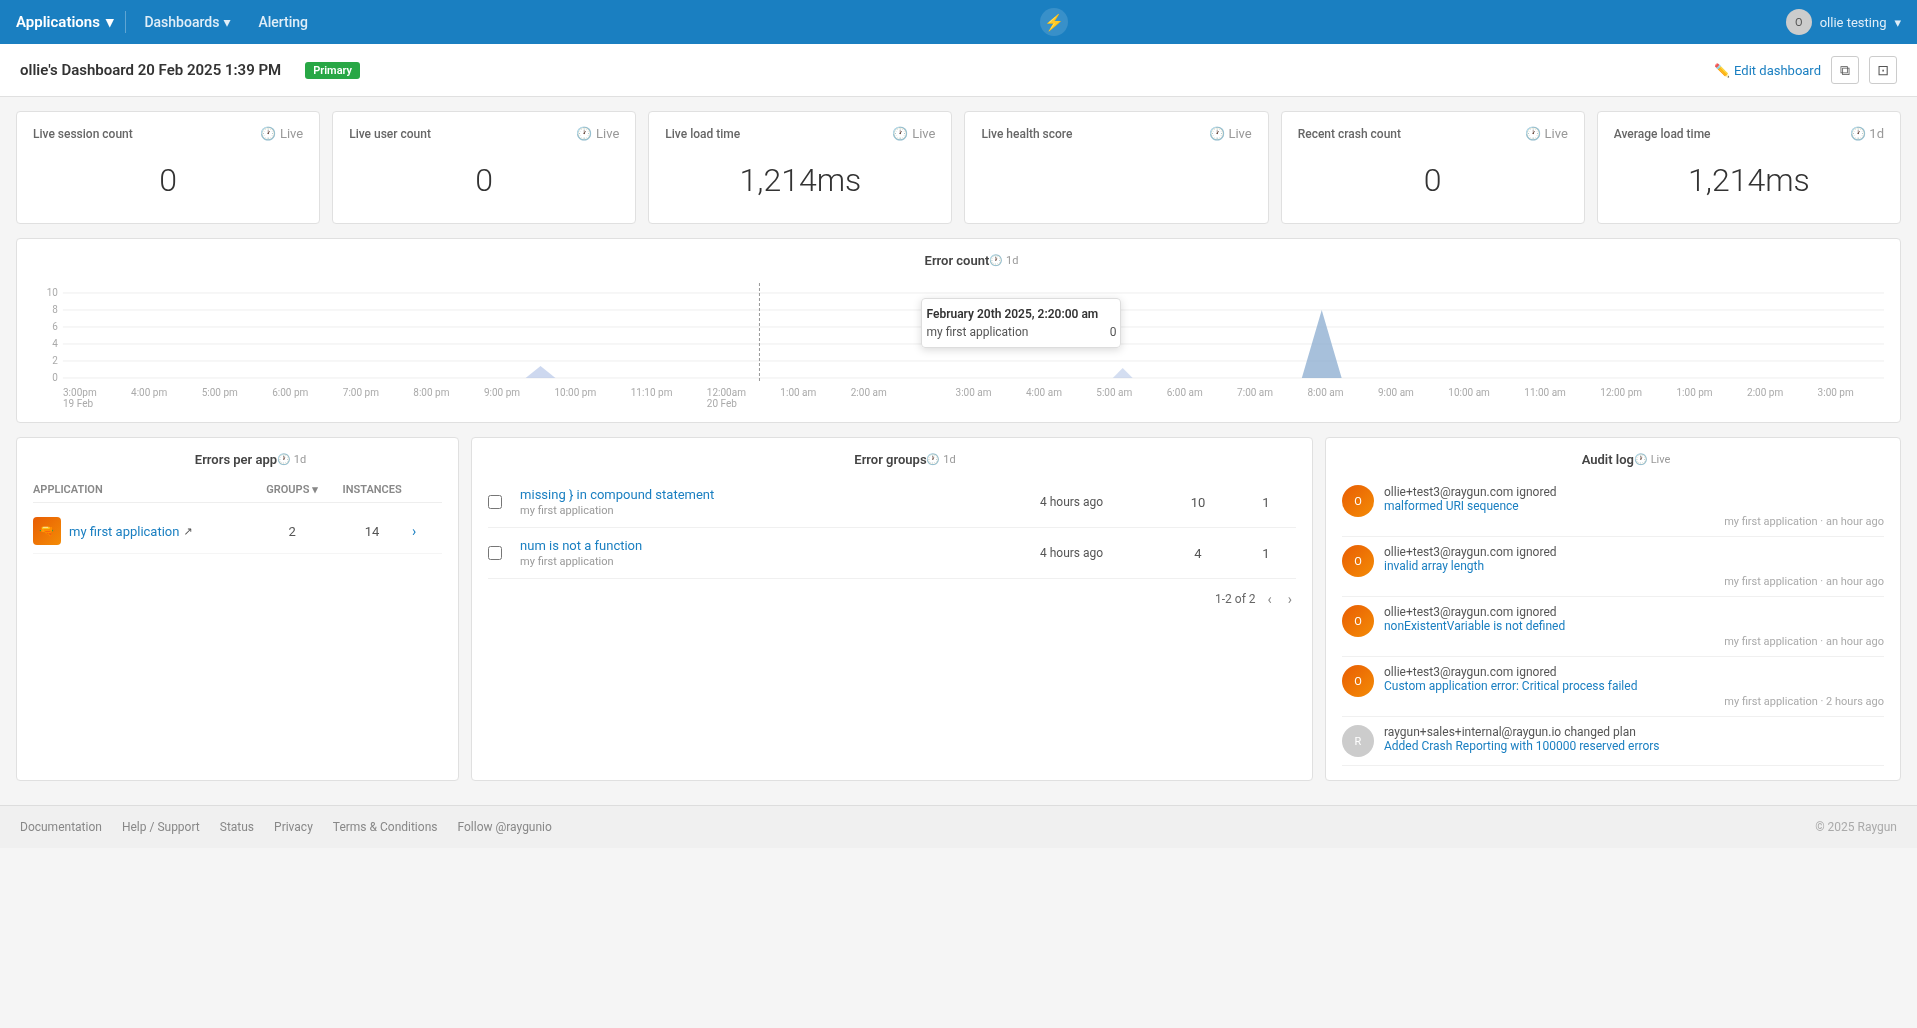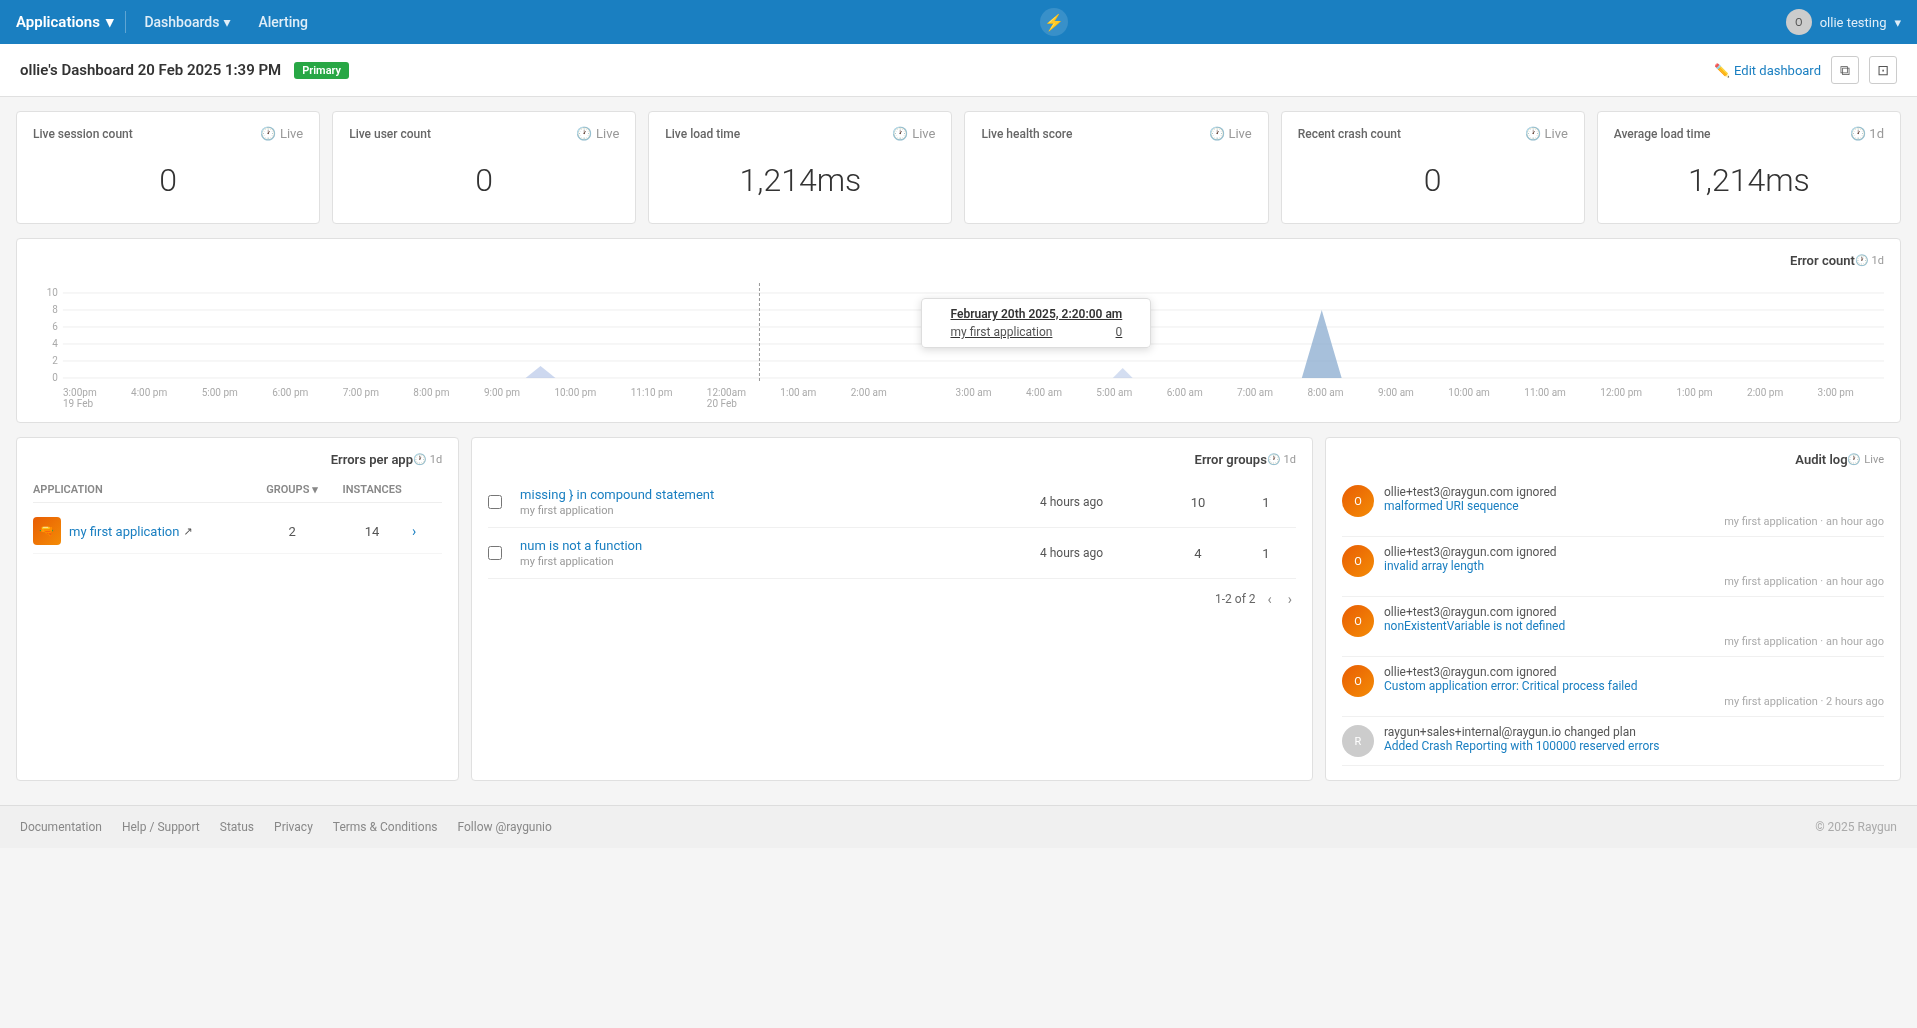--- a/index.html
+++ b/index.html
@@ -9,46 +9,46 @@
     .topnav { background: #1a7fc1; display: flex; align-items: center; height: 44px; padding: 0 16px; color: #fff; }
     .topnav-brand { display: flex; align-items: center; gap: 6px; font-size: 15px; font-weight: 600; cursor: pointer; margin-right: 8px; }
     .topnav-center { flex: 1; display: flex; justify-content: center; }
     .lightning-icon { width: 28px; height: 28px; background: #fff2; border-radius: 50%; display: flex; align-items: center; justify-content: center; font-size: 16px; color: #fff; }
     .topnav-item { color: #e0eef8; font-size: 14px; font-weight: 500; padding: 0 14px; cursor: pointer; display: flex; align-items: center; gap: 4px; height: 60px; }
     .topnav-right { display: flex; align-items: center; gap: 8px; color: #e0eef8; font-size: 13px; cursor: pointer; }
     .avatar-sm { width: 26px; height: 26px; border-radius: 50%; background: #ccc; display: flex; align-items: center; justify-content: center; font-size: 11px; color: #555; }
 
     
     .subheader { background: #fff; padding: 12px 20px; display: flex; align-items: center; justify-content: space-between; border-bottom: 1px solid #e0e0e0; }
-    .subheader-left { display: flex; align-items: center; gap: 13px; font-size: 15px; font-weight: 600; color: #333; justify-content: center; }
+    .subheader-left { display: flex; align-items: center; gap: 24px; font-size: 15px; font-weight: 600; color: #333; justify-content: center; }
     .badge-primary { background: #28a745; color: #fff; font-size: 11px; font-weight: 600; padding: 2px 8px; border-radius: 3px; }
     .subheader-right { display: flex; align-items: center; gap: 10px; }
     .edit-dashboard-btn { color: #1a7fc1; font-size: 13px; cursor: pointer; display: flex; align-items: center; gap: 4px; }
     .icon-btn { width: 28px; height: 28px; border: 1px solid #ccc; border-radius: 3px; display: flex; align-items: center; justify-content: center; cursor: pointer; color: #555; font-size: 14px; }
 
     
     .main { padding: 14px 16px; }
 
     
     .metric-cards { display: grid; grid-template-columns: repeat(6, 1fr); gap: 12px; margin-bottom: 14px; }
     .metric-card { background: #fff; border: 1px solid #e0e0e0; border-radius: 4px; padding: 14px 16px; }
     .metric-card-header { display: flex; align-items: center; justify-content: space-between; margin-bottom: 10px; }
     .metric-card-title { font-size: 12px; color: #666; font-weight: 500; }
     .metric-card-badge { font-size: 13px; color: #999; display: flex; align-items: center; gap: 3px; }
     .metric-card-value { font-size: 32px; font-weight: 300; color: #333; text-align: center; padding: 10px 0; }
     .metric-card-value.large-text { font-size: 26px; font-weight: 500; }
 
     
     .chart-section { background: #fff; border: 1px solid #e0e0e0; border-radius: 4px; padding: 14px 16px; margin-bottom: 14px; }
-    .section-header { display: flex; align-items: center; justify-content: flex-end; margin-bottom: 10px; padding-left: 26px; }
+    .section-header { display: flex; align-items: center; justify-content: center; margin-bottom: 10px; padding-left: 26px; }
     .section-title { font-size: 13px; font-weight: 600; color: #444; }
     .time-badge { font-size: 11px; color: #999; display: flex; align-items: center; gap: 3px; }
     .chart-container { position: relative; height: 130px; }
     .chart-svg { width: 100%; height: 110px; }
-    .tooltip-box { position: absolute; background: rgba(255,255,255,0.96); border: 1px solid #ddd; border-radius: 4px; padding: 8px 28px; font-size: 12px; top: 20px; left: 48%; box-shadow: 0 2px 8px rgba(0,0,0,0.15); min-width: 200px; text-decoration: underline; }
+    .tooltip-box { position: absolute; background: rgba(255,255,255,0.96); border: 1px solid #ddd; border-radius: 4px; padding: 8px 4px; font-size: 12px; top: 20px; left: 48%; box-shadow: 0 2px 8px rgba(0,0,0,0.15); min-width: 200px; }
     .tooltip-date { font-weight: 600; color: #333; margin-bottom: 4px; }
     .tooltip-row { display: flex; justify-content: space-between; gap: 20px; color: #555; }
 
     
     .bottom-panels { display: grid; grid-template-columns: 1fr 1.9fr 1.3fr; gap: 12px; border-radius: 7px; }
     .panel { background: #fff; border: 1px solid #e0e0e0; border-radius: 4px; padding: 14px 16px; min-height: 300px; }
 
     
     .table-header-row { display: grid; grid-template-columns: 1fr 80px 80px 30px; font-size: 11px; color: #888; font-weight: 600; text-transform: uppercase; padding: 6px 0; border-bottom: 1px solid #eee; margin-bottom: 6px; }
     .table-header-row span:nth-child(2), .table-header-row span:nth-child(3) { text-align: center; }

